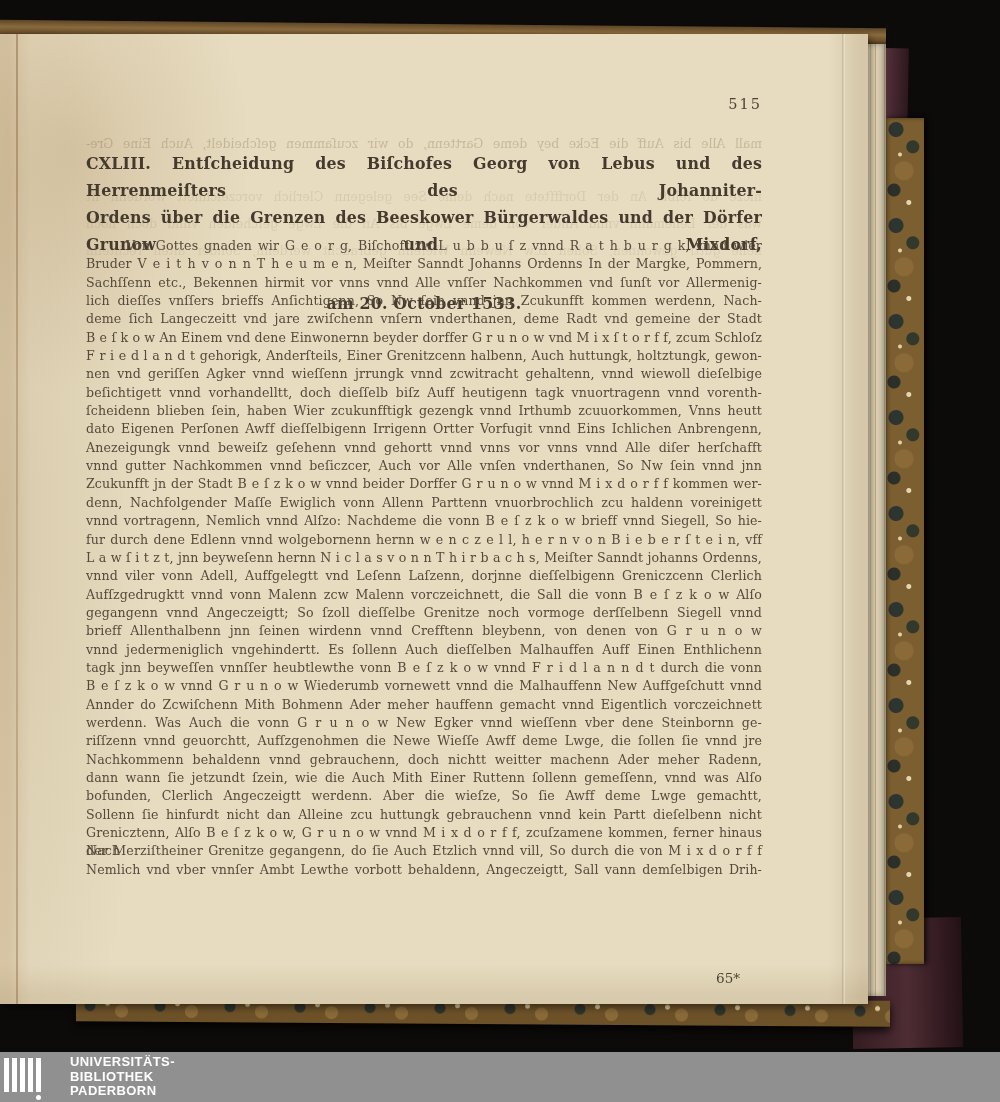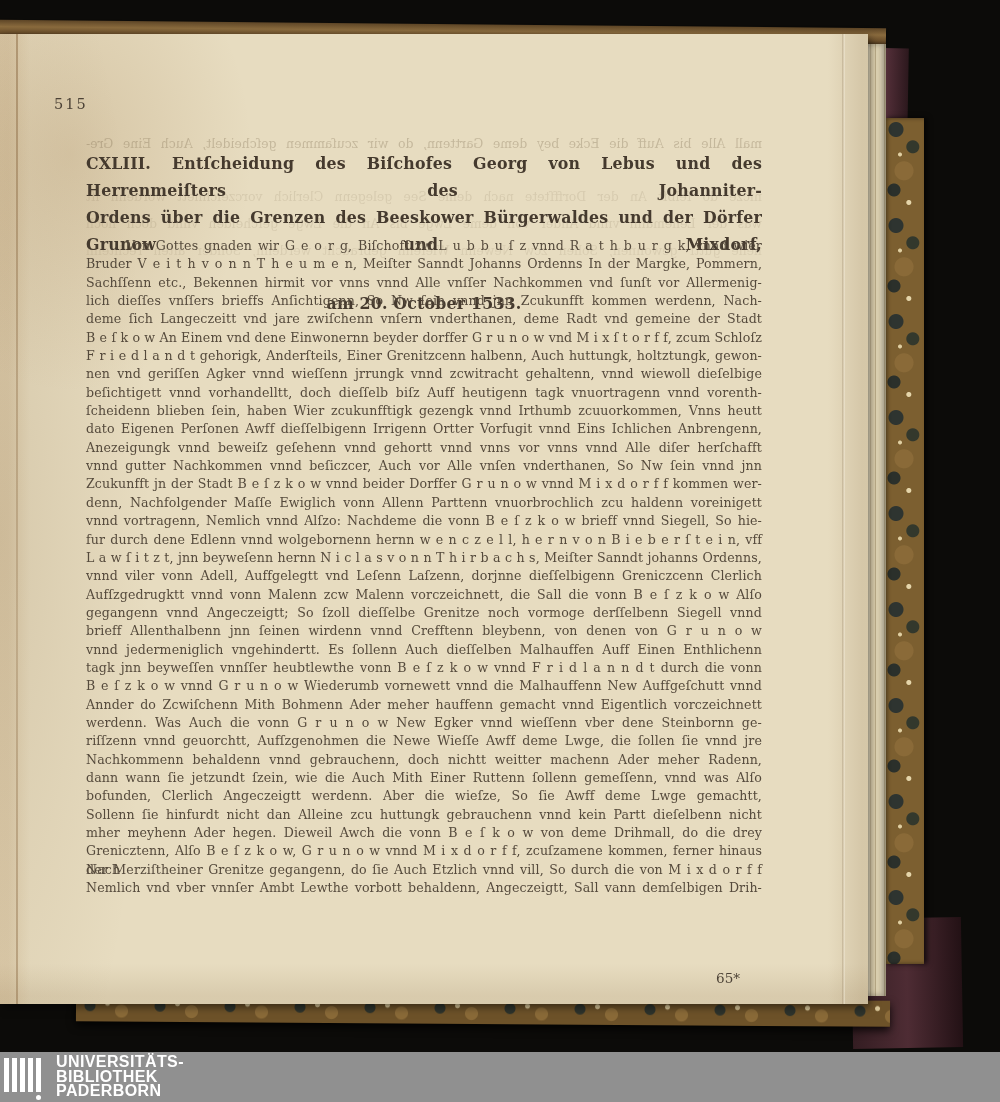--- a/index.html
+++ b/index.html
@@ -48,21 +48,21 @@
       linear-gradient(0deg, rgba(150,125,85,.18) 0 8px, rgba(0,0,0,0) 40px),
       #e7dcc0;
     box-shadow:2px 3px 8px rgba(0,0,0,.5);}
   .crease{position:absolute;left:16px;top:0;width:2px;height:100%;
     background:linear-gradient(180deg, rgba(130,95,55,.45), rgba(130,95,55,.25) 60%, rgba(130,95,55,.4));}
   .fold-right{position:absolute;left:842px;top:0;width:3px;height:100%;
     background:linear-gradient(90deg, rgba(120,95,60,.28), rgba(255,250,235,.5));}
 
   
   .text-layer{position:absolute;left:86px;top:0;width:676px;color:#50463a;}
-  .page-number{position:absolute;top:62px;left:0;width:676px;text-align:left;
+  .page-number{position:absolute;top:62px;left:0;width:676px;text-align:right;
     font-size:14.5px;letter-spacing:2px;color:#4c4236;text-indent:-32px;}
   .heading{position:absolute;top:116px;left:0;width:676px;
     font-weight:700;font-size:15.8px;line-height:27px;color:#453a2e;letter-spacing:.2px;}
   .hline{text-align:justify;text-align-last:justify;}
   .hline.center{text-align:center;text-align-last:center;margin-top:32px;}
   .body-text{position:absolute;top:203px;left:0;width:676px;
     font-size:12.6px;letter-spacing:.12px;color:#554a3c;}
   .bline{height:18.35px;line-height:18.35px;text-align:justify;text-align-last:justify;
     white-space:normal;overflow:visible;}
   .bline.indent{text-indent:40px;}
@@ -78,22 +78,22 @@
   .bleed-line:nth-of-type(4){top:209px;opacity:.11;}
 
   
   .watermark-bar{position:absolute;left:0;top:1052px;width:1000px;height:50px;
     background:rgba(152,152,152,.95);display:flex;align-items:center;z-index:10;}
   .wm-logo{position:relative;width:44px;height:44px;margin-left:2px;margin-top:2px;}
   .wm-bar{position:absolute;top:2px;width:5px;height:34px;background:#fff;}
   .wm-bar.b1{left:2px;}.wm-bar.b2{left:10px;}.wm-bar.b3{left:18px;}
   .wm-bar.b4{left:26px;}.wm-bar.b5{left:34px;}
   .wm-dot{position:absolute;left:34px;top:39px;width:5px;height:5px;background:#fff;border-radius:50%;}
-  .wm-text{margin-left:10px;color:#fff;font-family:"Liberation Sans", sans-serif;
-    font-weight:700;font-size:16px;line-height:14.5px;letter-spacing:.4px;}
+  .wm-text{margin-left:24px;color:#fff;font-family:"Liberation Sans", sans-serif;
+    font-weight:700;font-size:13px;line-height:14.5px;letter-spacing:.4px;}
 </style>
 </head>
 <body>
 
 <div class="scene">
 
   <div class="top-edge"></div>
   <div class="maroon-top"></div>
   <div class="maroon-bottom"></div>
   <div class="marble-right"></div>
@@ -144,21 +144,20 @@
           <div class="bline">vnnd jedermeniglich vngehindertt. Es ſollenn Auch dieſſelben Malhauffen Auff Einen Enthlichenn</div>
           <div class="bline">tagk jnn beyweſſen vnnſſer heubtlewthe vonn B e ſ z k o w vnnd F r i d l a n n d t durch die vonn</div>
           <div class="bline">B e ſ z k o w vnnd G r u n o w Wiederumb vornewett vnnd die Malhauffenn New Auffgeſchutt vnnd</div>
           <div class="bline">Annder do Zcwiſchenn Mith Bohmenn Ader meher hauffenn gemacht vnnd Eigentlich vorczeichnett</div>
           <div class="bline">werdenn.  Was Auch die vonn G r u n o w New Egker vnnd wieſſenn vber dene Steinbornn ge-</div>
           <div class="bline">riſſzenn vnnd geuorchtt, Aufſzgenohmen die Newe Wieſſe Awff deme Lwge, die ſollen ſie vnnd jre</div>
           <div class="bline">Nachkommenn behaldenn vnnd gebrauchenn, doch nichtt weitter machenn Ader meher Radenn,</div>
           <div class="bline">dann wann ſie jetzundt ſzein, wie die Auch Mith Einer Ruttenn ſollenn gemeſſenn, vnnd was Alſo</div>
           <div class="bline">bofunden, Clerlich Angeczeigtt werdenn.  Aber die wieſze, So ſie Awff deme Lwge gemachtt,</div>
           <div class="bline">Sollenn ſie hinfurdt nicht dan Alleine zcu huttungk gebrauchenn vnnd kein Partt dieſelbenn nicht</div>
-          <div class="bline">mher meyhenn Ader hegen.  Dieweil Awch die vonn B e ſ k o w von deme Drihmall, do die drey</div>
           <div class="bline">Grenicztenn, Alſo B e ſ z k o w, G r u n o w vnnd M i x d o r f f, zcuſzamene kommen, ferner hinaus Nach</div>
           <div class="bline">der Merziſtheiner Grenitze gegangenn, do ſie Auch Etzlich vnnd vill, So durch die von M i x d o r f f</div>
           <div class="bline">Nemlich vnd vber vnnſer Ambt Lewthe vorbott behaldenn, Angeczeigtt, Sall vann demſelbigen Drih-</div>
         </div>
 
       <div class="signature">65*</div>
     </div>
   </div>
 
   <div class="watermark-bar">

